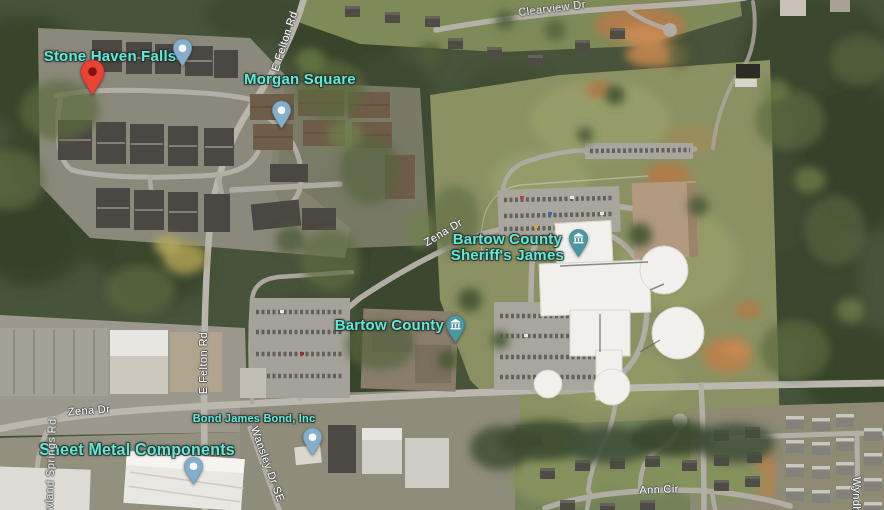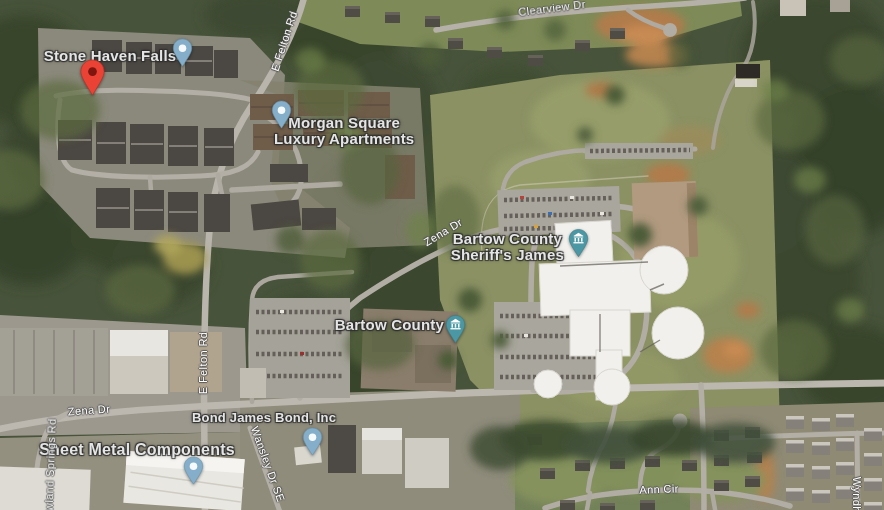--- a/index.html
+++ b/index.html
@@ -5,33 +5,33 @@
   html,body{margin:0;padding:0;background:#222;}
   #map{
     position:relative;width:884px;height:510px;overflow:hidden;
     font-family:"Liberation Sans", sans-serif;
     background:#47533a;
   }
   #map svg.bg{position:absolute;left:0;top:0;display:block;}
 
   
   .place-label{
-    position:absolute;color:#e5e5e5;font-size:15px;font-weight:bold;letter-spacing:.2px;
+    position:absolute;color:#5eead4;font-size:15px;font-weight:bold;letter-spacing:.2px;
     white-space:nowrap;line-height:16px;cursor:pointer;
     text-shadow:
       -1px -1px 1px rgba(45,45,45,.85), 1px -1px 1px rgba(45,45,45,.85),
       -1px 1px 1px rgba(45,45,45,.85), 1px 1px 1px rgba(45,45,45,.85),
       0 0 4px rgba(0,0,0,.45);
   }
   .place-label span{display:block;}
   #lbl-stone{left:110px;top:56px;transform:translate(-50%,-50%);}
-  #lbl-morgan{left:274px;top:71px;text-align:center;margin-top:44px;}
+  #lbl-morgan{left:244px;top:71px;text-align:left;}
   #lbl-sheriff{left:564px;top:231px;transform:translateX(-100%);text-align:center;}
   #lbl-health{left:444px;top:317px;transform:translateX(-100%);text-align:center;}
-  #lbl-bond{left:264px;top:418px;transform:translate(-50%,-50%);font-size:13px;}
+  #lbl-bond{left:254px;top:418px;transform:translate(-50%,-50%);font-size:11px;}
   #lbl-sheet{left:137px;top:450px;transform:translate(-50%,-50%);font-size:16px;}
 
   
   .road-label{
     position:absolute;color:#fff;font-size:11px;font-weight:normal;letter-spacing:.4px;
     white-space:nowrap;
     text-shadow:
       -1px 0 1px rgba(80,80,80,.9), 1px 0 1px rgba(80,80,80,.9),
       0 -1px 1px rgba(80,80,80,.9), 0 1px 1px rgba(80,80,80,.9);
   }
@@ -357,21 +357,20 @@
       <circle cx="505" cy="20" r="10" fill="#4c5c38" opacity=".8"></circle>
         <circle cx="680" cy="55" r="12" fill="#4c5c38" opacity=".7"></circle>
     </g>
   </svg>
 
   <div class="place-label" id="lbl-stone">
     <span>Stone Haven Falls</span>
   </div>
   <div class="place-label" id="lbl-morgan">
     <span>Morgan Square</span>
-    <span>Luxury Apartments</span>
   </div>
   <div class="place-label" id="lbl-sheriff">
     <span>Bartow County</span>
     <span>Sheriff's James</span>
   </div>
   <div class="place-label" id="lbl-health">
     <span>Bartow County</span>
   </div>
   <div class="place-label" id="lbl-bond">
     <span>Bond James Bond, Inc</span>

